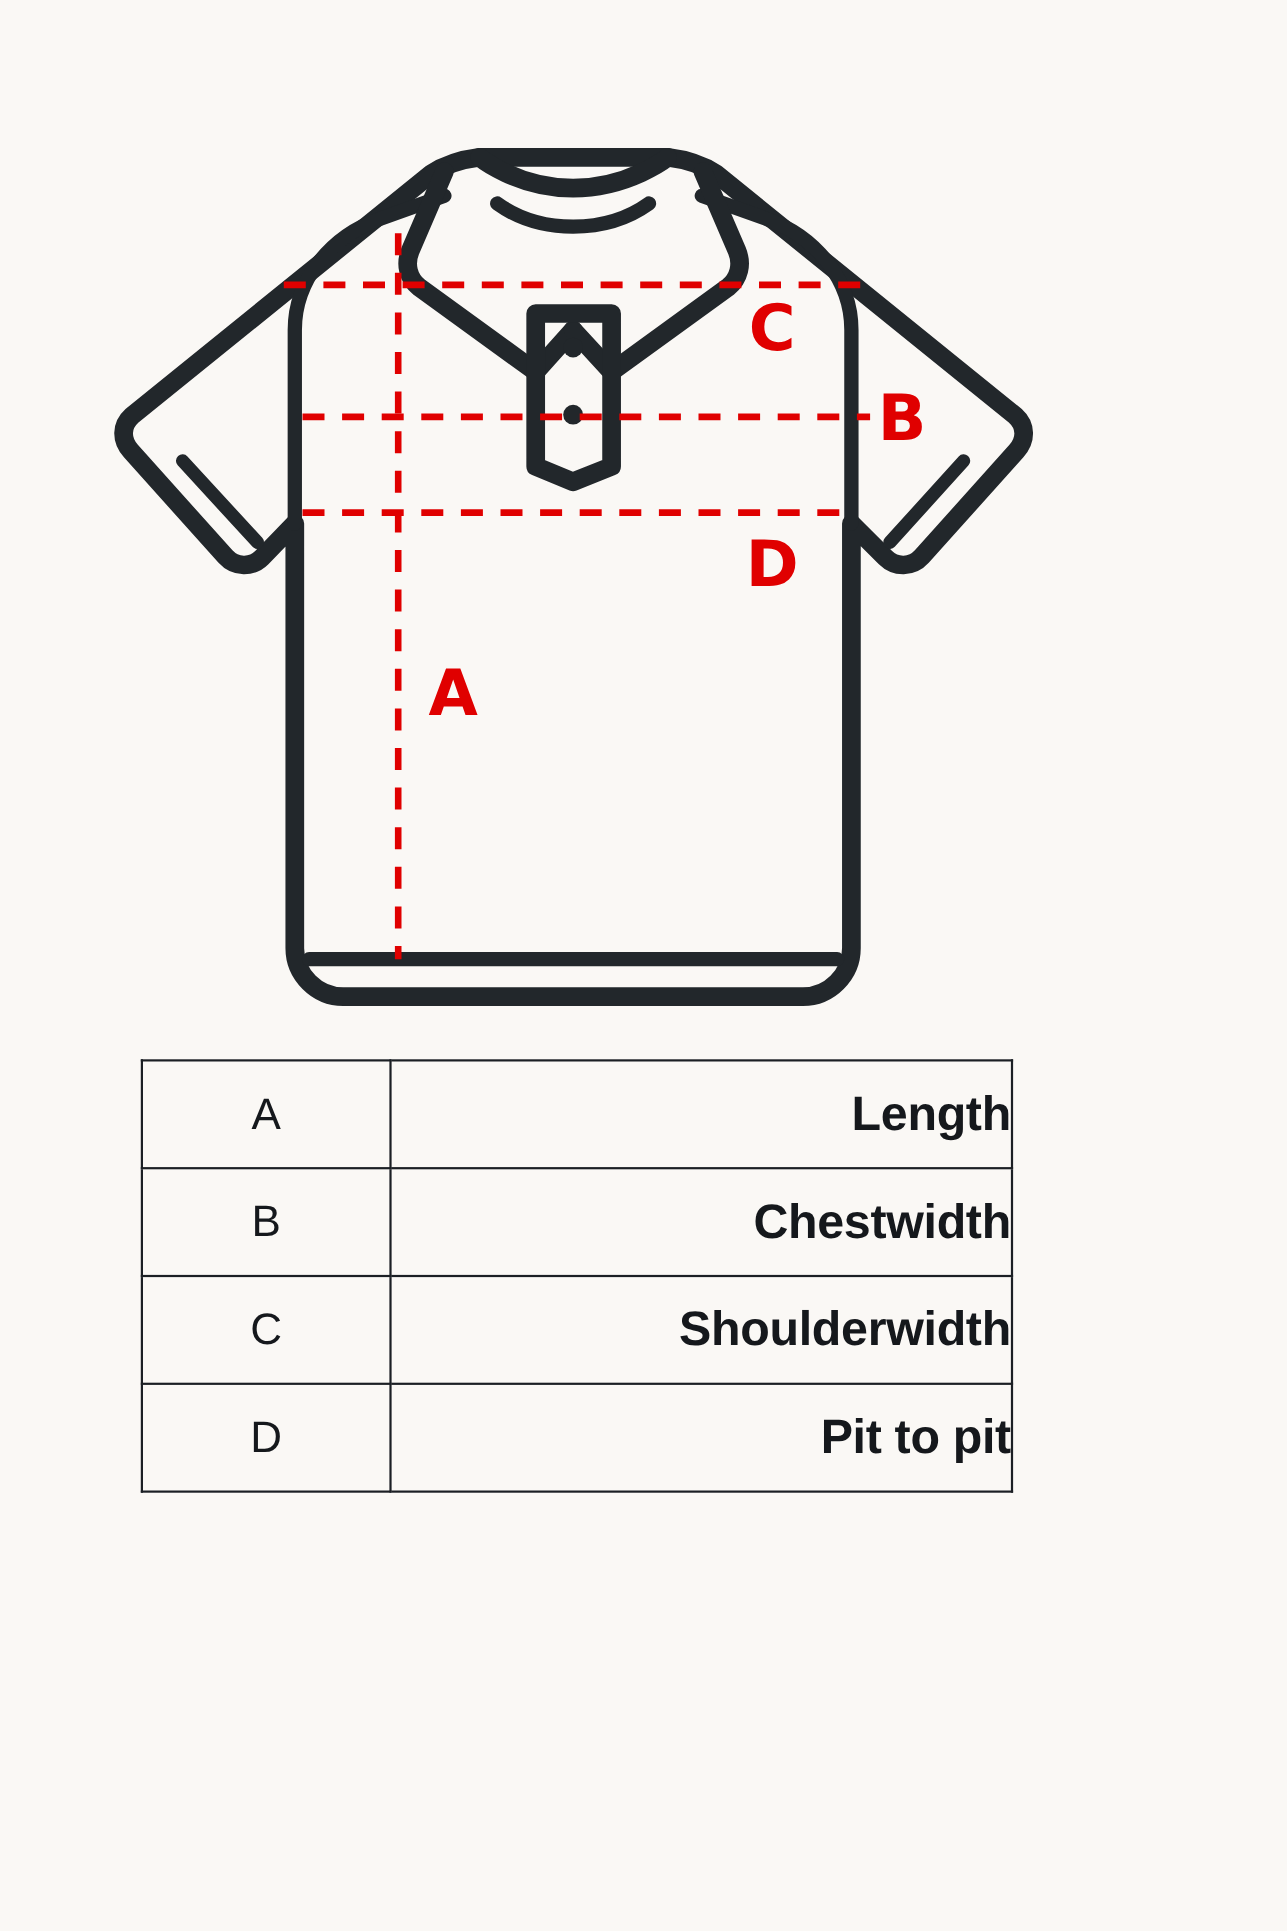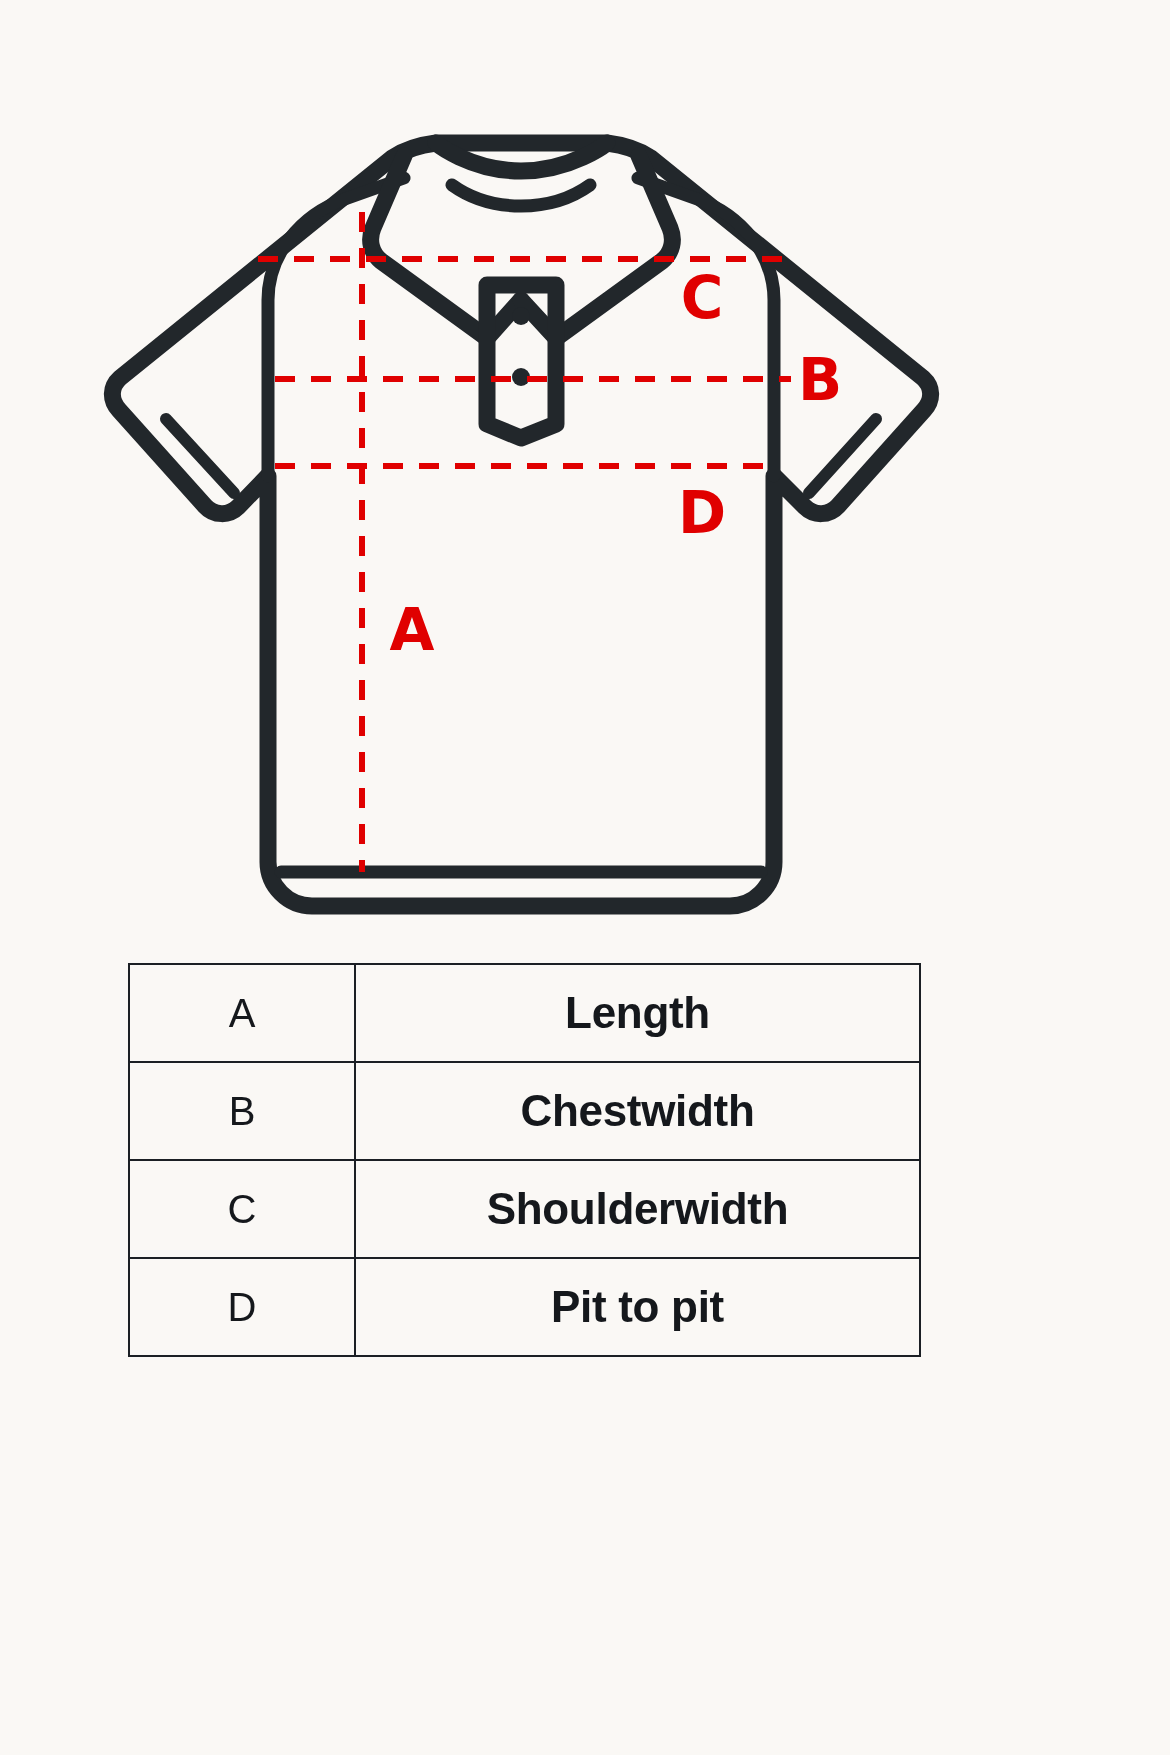--- a/index.html
+++ b/index.html
@@ -48,21 +48,21 @@
     vertical-align: middle;
     color: #15181c;
   }
   td.code {
     width: 224px;
     text-align: center;
     font-size: 40px;
     font-weight: 400;
   }
   td.desc {
-    text-align: center;
+    text-align: right;
     padding-left: 48px;
     font-size: 44px;
     font-weight: 700;
     letter-spacing: -0.3px;
   }
   .lbl {
     font-family: "DejaVu Sans", sans-serif;
     font-weight: bold;
     fill: #e00000;
   }

